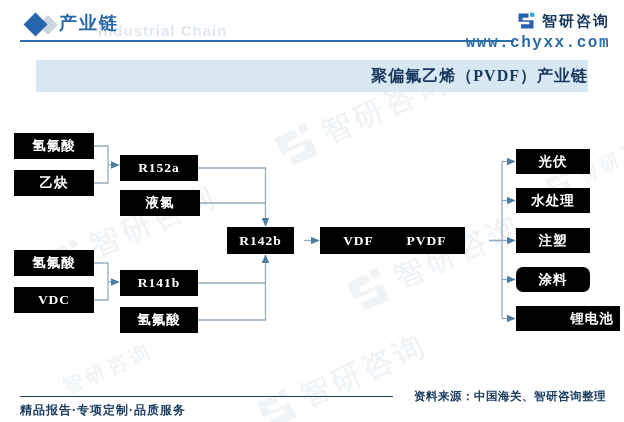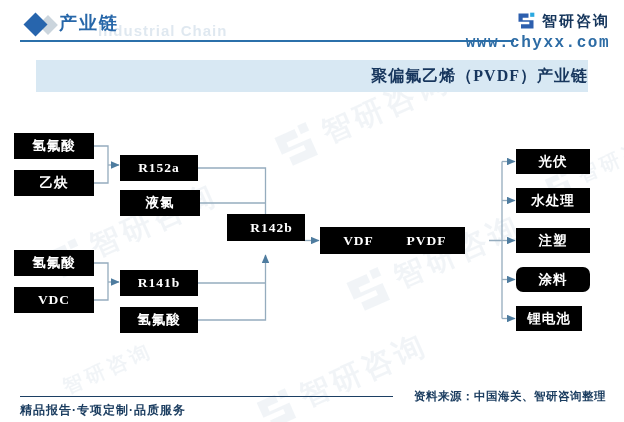--- a/index.html
+++ b/index.html
@@ -32,28 +32,28 @@
         justify-content:center;font-family:"Liberation Serif","DejaVu Serif",serif;
         font-weight:bold;font-size:13.5px;letter-spacing:1px;}
   #n-hf1 {left:14px; top:133px;width:80px;height:26px;}
   #n-yq  {left:14px; top:170px;width:80px;height:26px;}
   #n-r152a{left:120px;top:155px;width:78px;height:26px;}
   #n-yl  {left:120px;top:190px;width:80px;height:26px;}
   #n-hf2 {left:14px; top:250px;width:80px;height:26px;}
   #n-vdc {left:14px; top:287px;width:80px;height:26px;}
   #n-r141b{left:120px;top:270px;width:78px;height:26px;}
   #n-hf3 {left:120px;top:307px;width:78px;height:26px;}
-  #n-r142b{left:227px;top:214px;width:67px;height:27px;padding-left:11px;}
+  #n-r142b{left:227px;top:227px;width:67px;height:27px;}
   #n-vdf {left:320px;top:227px;width:77px;height:27px;}
   #n-pvdf{left:388px;top:227px;width:77px;height:27px;}
   #n-gf  {left:516px;top:149px;width:74px;height:25px;}
   #n-scl {left:516px;top:188px;width:74px;height:25px;}
   #n-zs  {left:516px;top:228px;width:74px;height:25px;}
   #n-tl  {left:516px;top:267px;width:74px;height:25px;border-radius:7px;}
-  #n-ldc {left:516px;top:306px;width:66px;height:25px;}
+  #n-ldc {left:516px;top:306px;width:56px;height:25px;padding-left:48px;}
   .edges{position:absolute;left:0;top:0;z-index:0;}
   
   .foot-line{position:absolute;left:20px;top:396px;width:373px;height:0;
              border-top:1px solid #1C3F63;}
   .foot-source{position:absolute;right:18px;top:389px;font-size:11.5px;color:#1B3D60;
                font-weight:bold;letter-spacing:0.5px;}
   .foot-tagline{position:absolute;left:20px;top:402px;font-size:12px;color:#1B3D60;
                 font-weight:bold;letter-spacing:1px;}
   
   .wm{position:absolute;display:flex;align-items:center;gap:8px;opacity:0.10;

